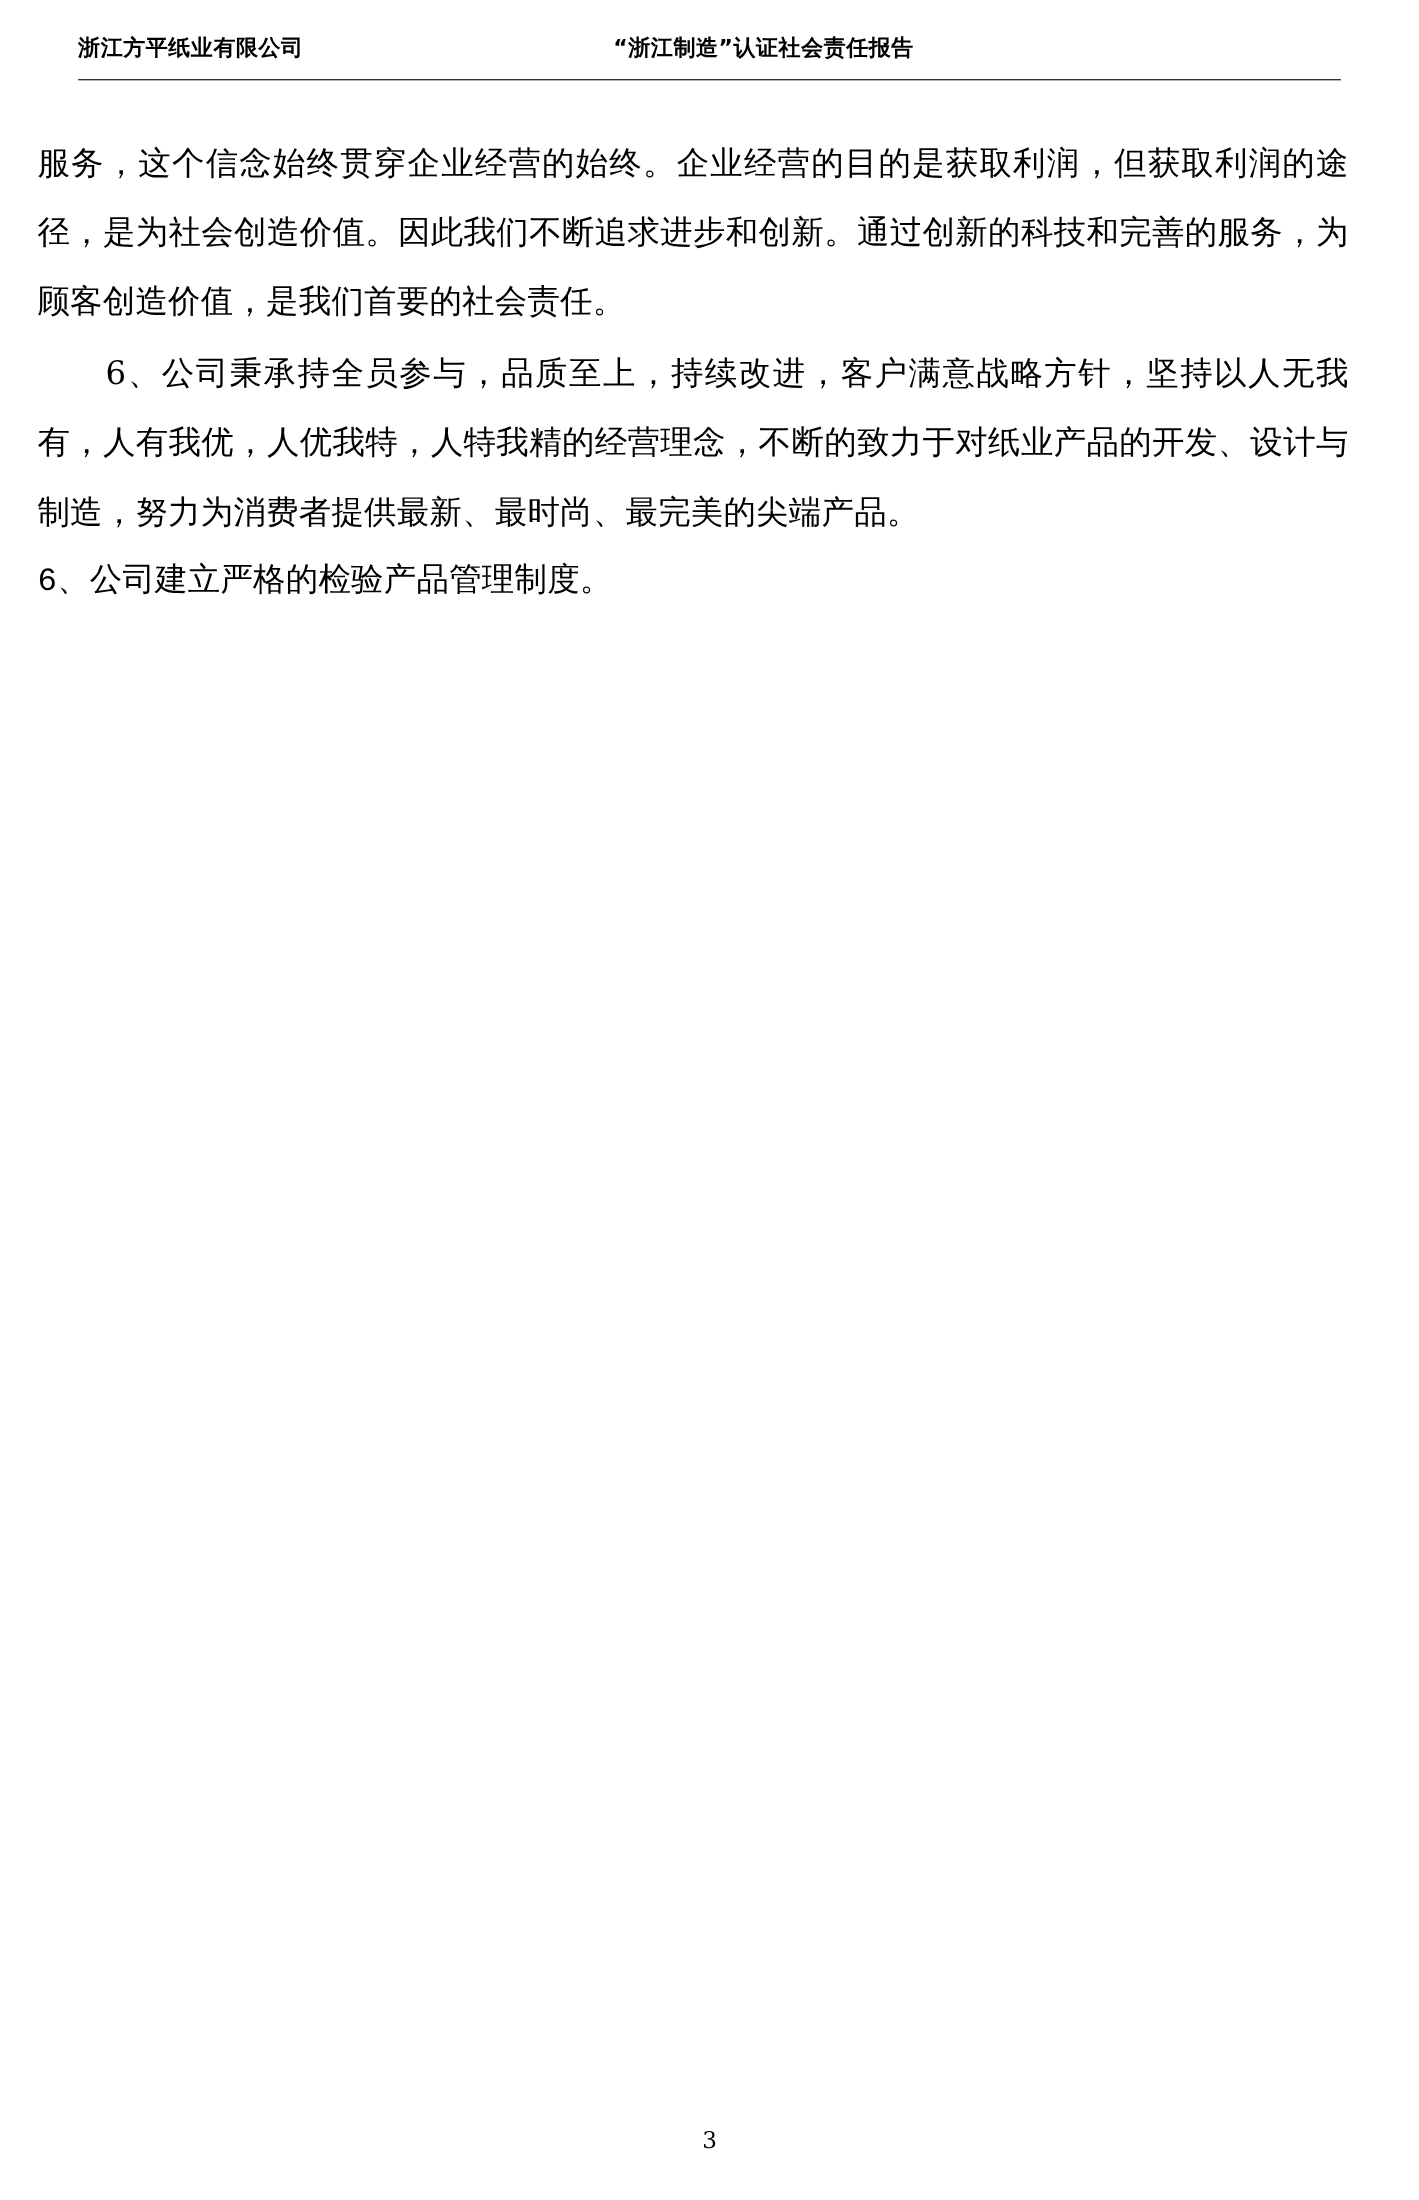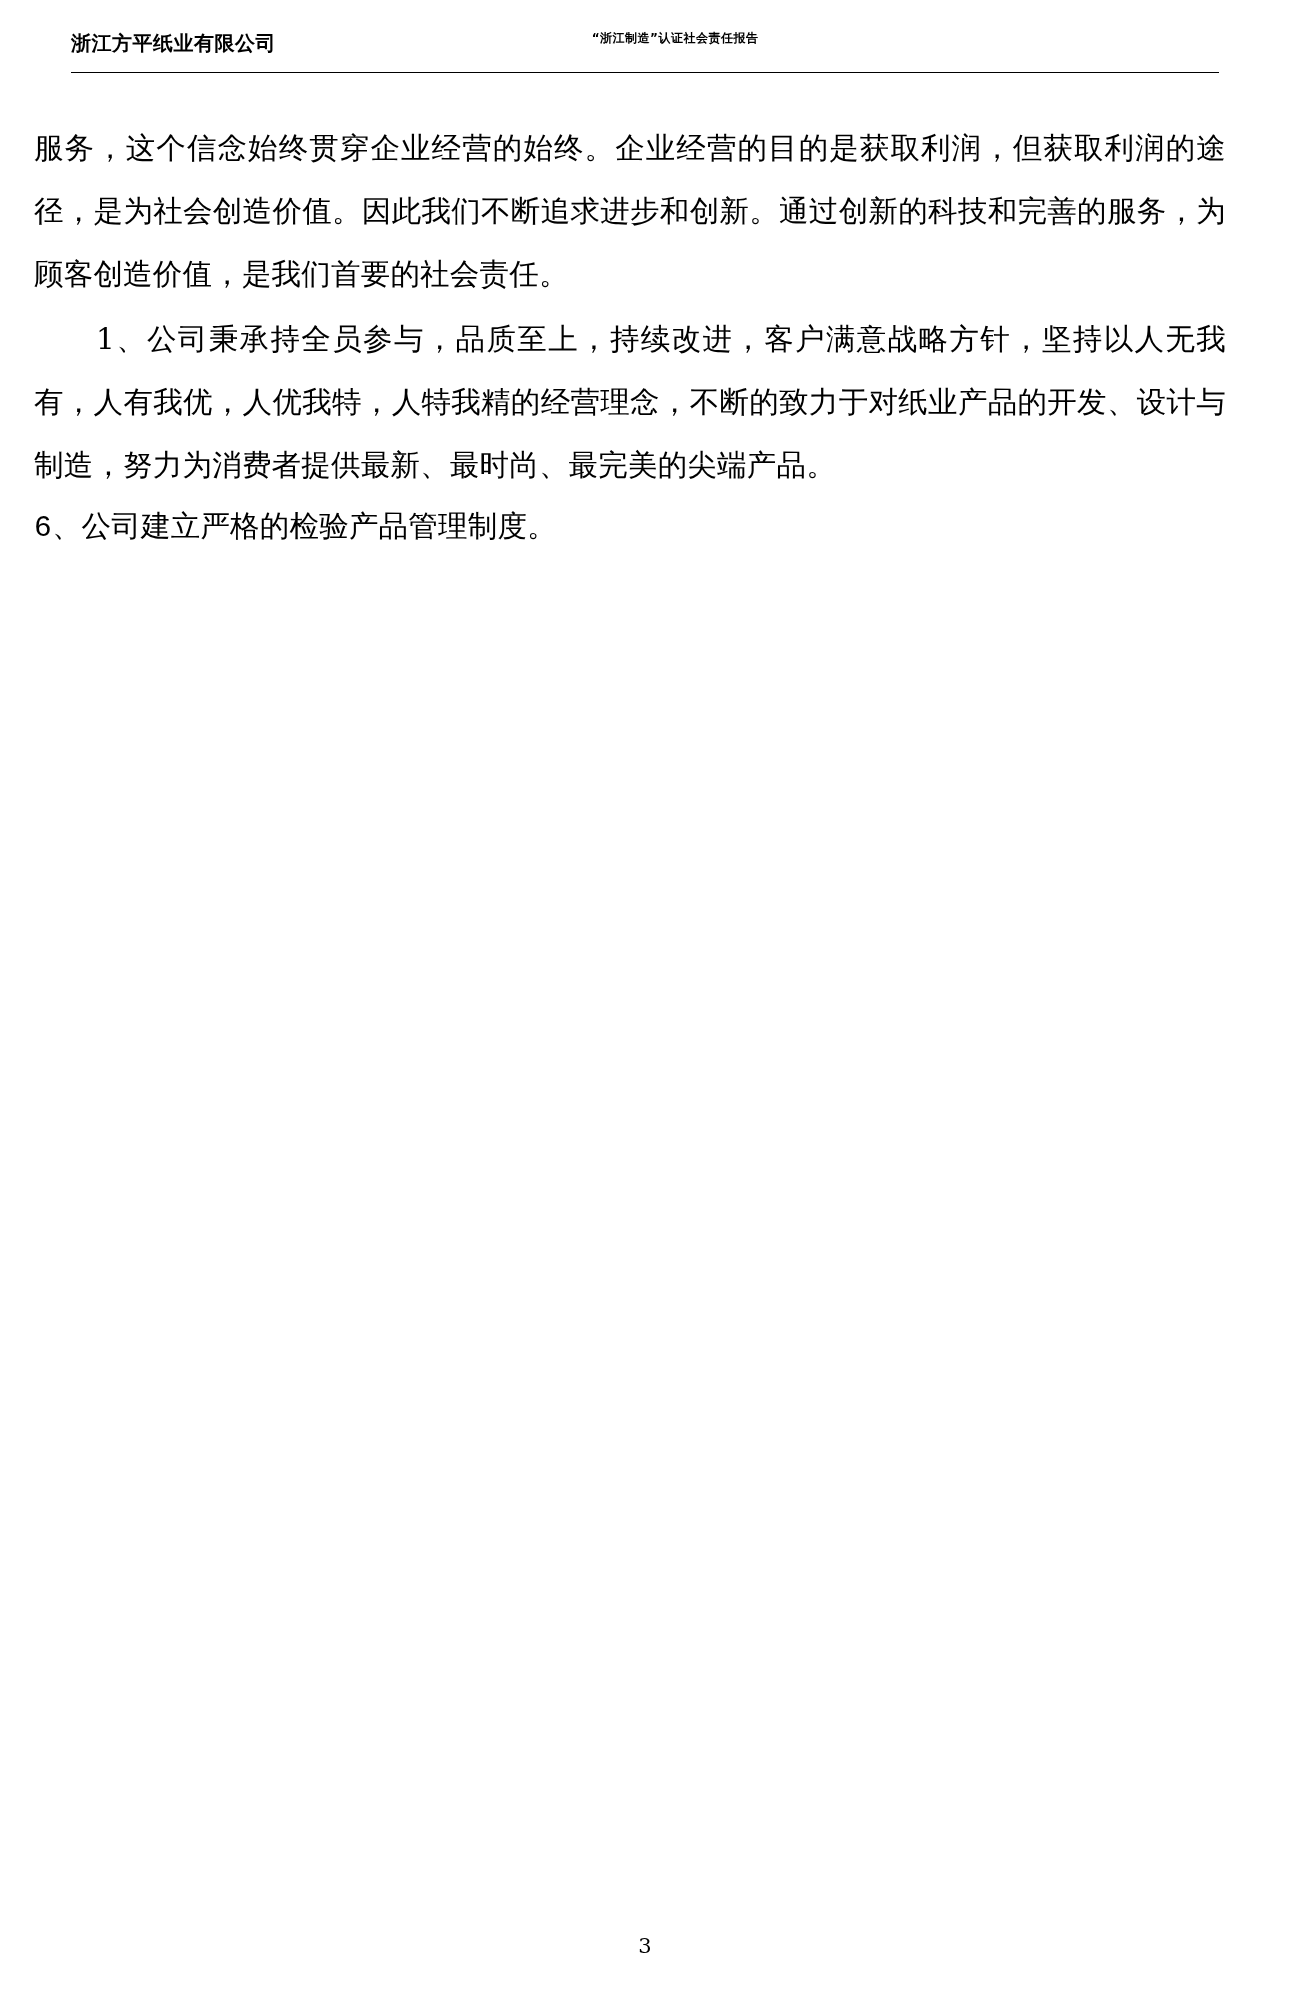--- a/index.html
+++ b/index.html
@@ -36,21 +36,21 @@
   }
   .header-left {
     font-family: "DejaVu Sans", "Liberation Sans", sans-serif;
     font-size: 20px;
     font-weight: 700;
     letter-spacing: 0.5px;
     white-space: nowrap;
   }
   .header-right {
     font-family: "DejaVu Sans", "Liberation Sans", sans-serif;
-    font-size: 12px;
+    font-size: 20px;
     font-weight: 700;
     letter-spacing: 0.5px;
     white-space: nowrap;
     position: absolute;
     left: 50%;
     transform: translateX(-32%);
   }
   
   .content {
     margin: 0 48px 0 18px;
@@ -86,19 +86,19 @@
 
 <div class="page">
 
   <div class="header">
     <div class="header-left">浙江方平纸业有限公司</div>
     <div class="header-right">“浙江制造”认证社会责任报告</div>
   </div>
 
   <div class="content">
     <p class="para noindent">服务，这个信念始终贯穿企业经营的始终。企业经营的目的是获取利润，但获取利润的途径，是为社会创造价值。因此我们不断追求进步和创新。通过创新的科技和完善的服务，为顾客创造价值，是我们首要的社会责任。</p>
-    <p class="para indent">1、公司秉承持全员参与，品质至上，持续改进，客户满意战略方针，坚持以人无我有，人有我优，人优我特，人特我精的经营理念，不断的致力于对纸业产品的开发、设计与制造，努力为消费者提供最新、最时尚、最完美的尖端产品。</p>
+    <p class="para indent">6、公司秉承持全员参与，品质至上，持续改进，客户满意战略方针，坚持以人无我有，人有我优，人优我特，人特我精的经营理念，不断的致力于对纸业产品的开发、设计与制造，努力为消费者提供最新、最时尚、最完美的尖端产品。</p>
     <p class="para noindent">6、公司建立严格的检验产品管理制度。</p>
   </div>
 
   <div class="footer">3</div>
 
 </div>
 
 </body></html>

